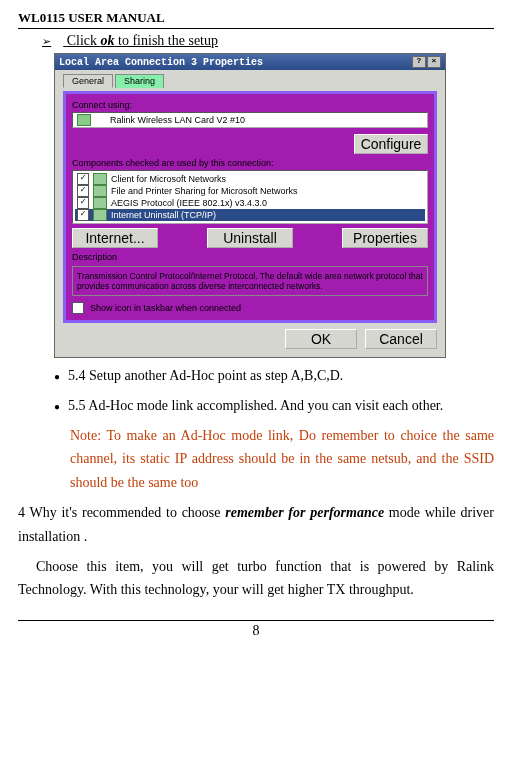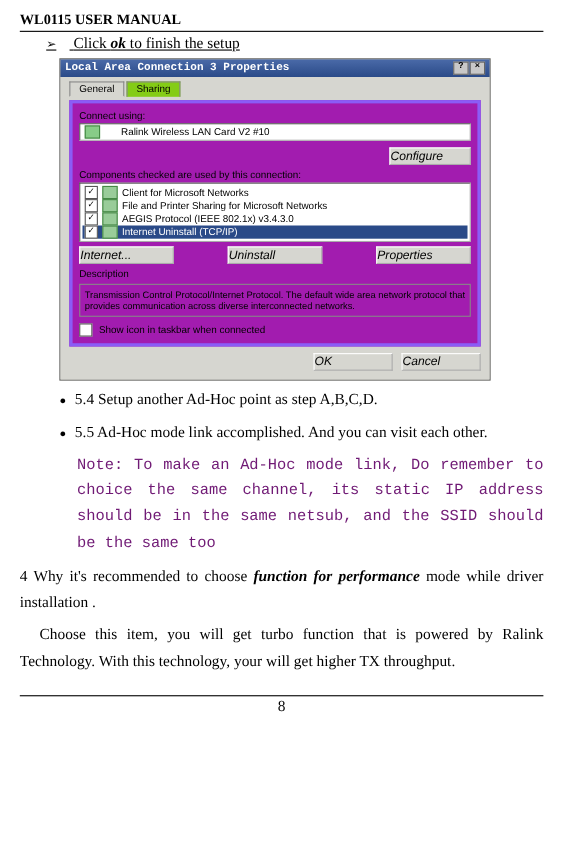--- a/index.html
+++ b/index.html
@@ -49,27 +49,27 @@
     padding: 2px 4px;
     display: flex;
     justify-content: space-between;
     align-items: center;
     font-family: Liberation Mono, monospace;
   }
   .tb-btns { display:flex; gap:1px; }
   .tb-btn { width:12px; height:10px; background:#c8c8c8; border:1px solid #666; font-size:8px; line-height:8px; text-align:center; color:#000; }
   .dlg-body { padding: 4px 8px 8px 8px; background:#d6d6d0; }
   .tabs { display:flex; gap:2px; margin-bottom:4px; }
-  .tab { background:#84cc16; border:1px solid #888; border-bottom:none; padding:1px 8px; font-size:9px; }
+  .tab { background:#86efac; border:1px solid #888; border-bottom:none; padding:1px 8px; font-size:9px; }
   .tab.active { background:#d6d6d0; border-bottom:1px solid #d6d6d0; position:relative; z-index:2; }
   .panel { border:3px solid #8b5cf6; background:#a21caf; padding:6px; margin-top:-1px; }
   .adapter-row { display:flex; align-items:center; gap:4px; margin:2px 0 6px 0; }
   .adapter { flex:1; background:#fff; border:1px inset #aaa; padding:1px 4px; display:flex; align-items:center; gap:19px; }
   .nic-icon { width:12px; height:10px; background:#8c8; border:1px solid #484; }
-  .btn { background:#d6d6d0; border:1px outset #fff; padding:1px 0; font-size:11px; text-align:left;font-style:italic; }
+  .btn { background:#d6d6d0; border:1px outset #fff; padding:1px 0; font-size:14px; text-align:center; }
   .btn.small { width:72px; }
   .btn.med { width:84px; }
   .component-list { background:#fff; border:1px inset #aaa; padding:2px; margin:2px 0 4px 0; }
   .comp-row { display:flex; align-items:center; gap:4px; padding:0 2px; }
   .comp-row.sel { background:#2a4a88; color:#fff; }
   .chk { width:10px; height:10px; border:1px solid #555; background:#fff; font-size:8px; line-height:8px; text-align:center; color:#000; }
   .comp-icon { width:12px; height:10px; background:#9c9; border:1px solid #484; flex:none; }
   .btn-row { display:flex; justify-content:space-between; margin:4px 0; }
   .desc-box { border:1px solid #888; padding:4px; font-size:8.5px; margin-top:4px; }
   .desc-label { font-size:9px; margin-bottom:2px; }
@@ -83,21 +83,21 @@
     line-height: 1.7;
   }
   .dot-item::before { content: "\25CF"; font-size:10px; margin-right:8px; }
   .dot-sub {
     font-size: 14px;
     padding-left: 52px;
     line-height: 1.7;
     text-align: justify;
   }
   .just55 { text-align: justify; }
-  .red { color: #701a75; font-family: Liberation Mono, monospace; }
+  .red { color: #c2410c; }
   .para {
     font-size: 14px;
     line-height: 1.7;
     text-align: justify;
     margin: 6px 0;
   }
   .para-indent { text-indent: 18px; }
   .page-num {
     border-top: 1px solid #000;
     text-align: center;
@@ -180,19 +180,19 @@
         <div class="btn" style="width:70px;">Cancel</div>
       </div>
     </div>
   </div>
 
   <div class="dot-item">5.4 Setup another Ad-Hoc point as step A,B,C,D.</div>
   <div class="dot-item just55">5.5 Ad-Hoc mode link accomplished. And you can visit each other.</div>
   <div class="dot-sub red">Note: To make an Ad-Hoc mode link, Do remember to choice the same channel, its static IP address should be in the same netsub, and the SSID should be the same too</div>
 
   <div class="para">
-    <span>4 Why it's recommended to choose </span><span class="em">function for performance</span><span> mode while driver installation .</span>
+    <span>4 Why it's recommended to choose </span><span class="em">remember for performance</span><span> mode while driver installation .</span>
   </div>
 
   <div class="para para-indent">Choose this item, you will get turbo function that is powered by Ralink Technology. With this technology, your will get higher TX throughput.</div>
 
   <div class="page-num">8</div>
 </div>
 
 </body></html>

